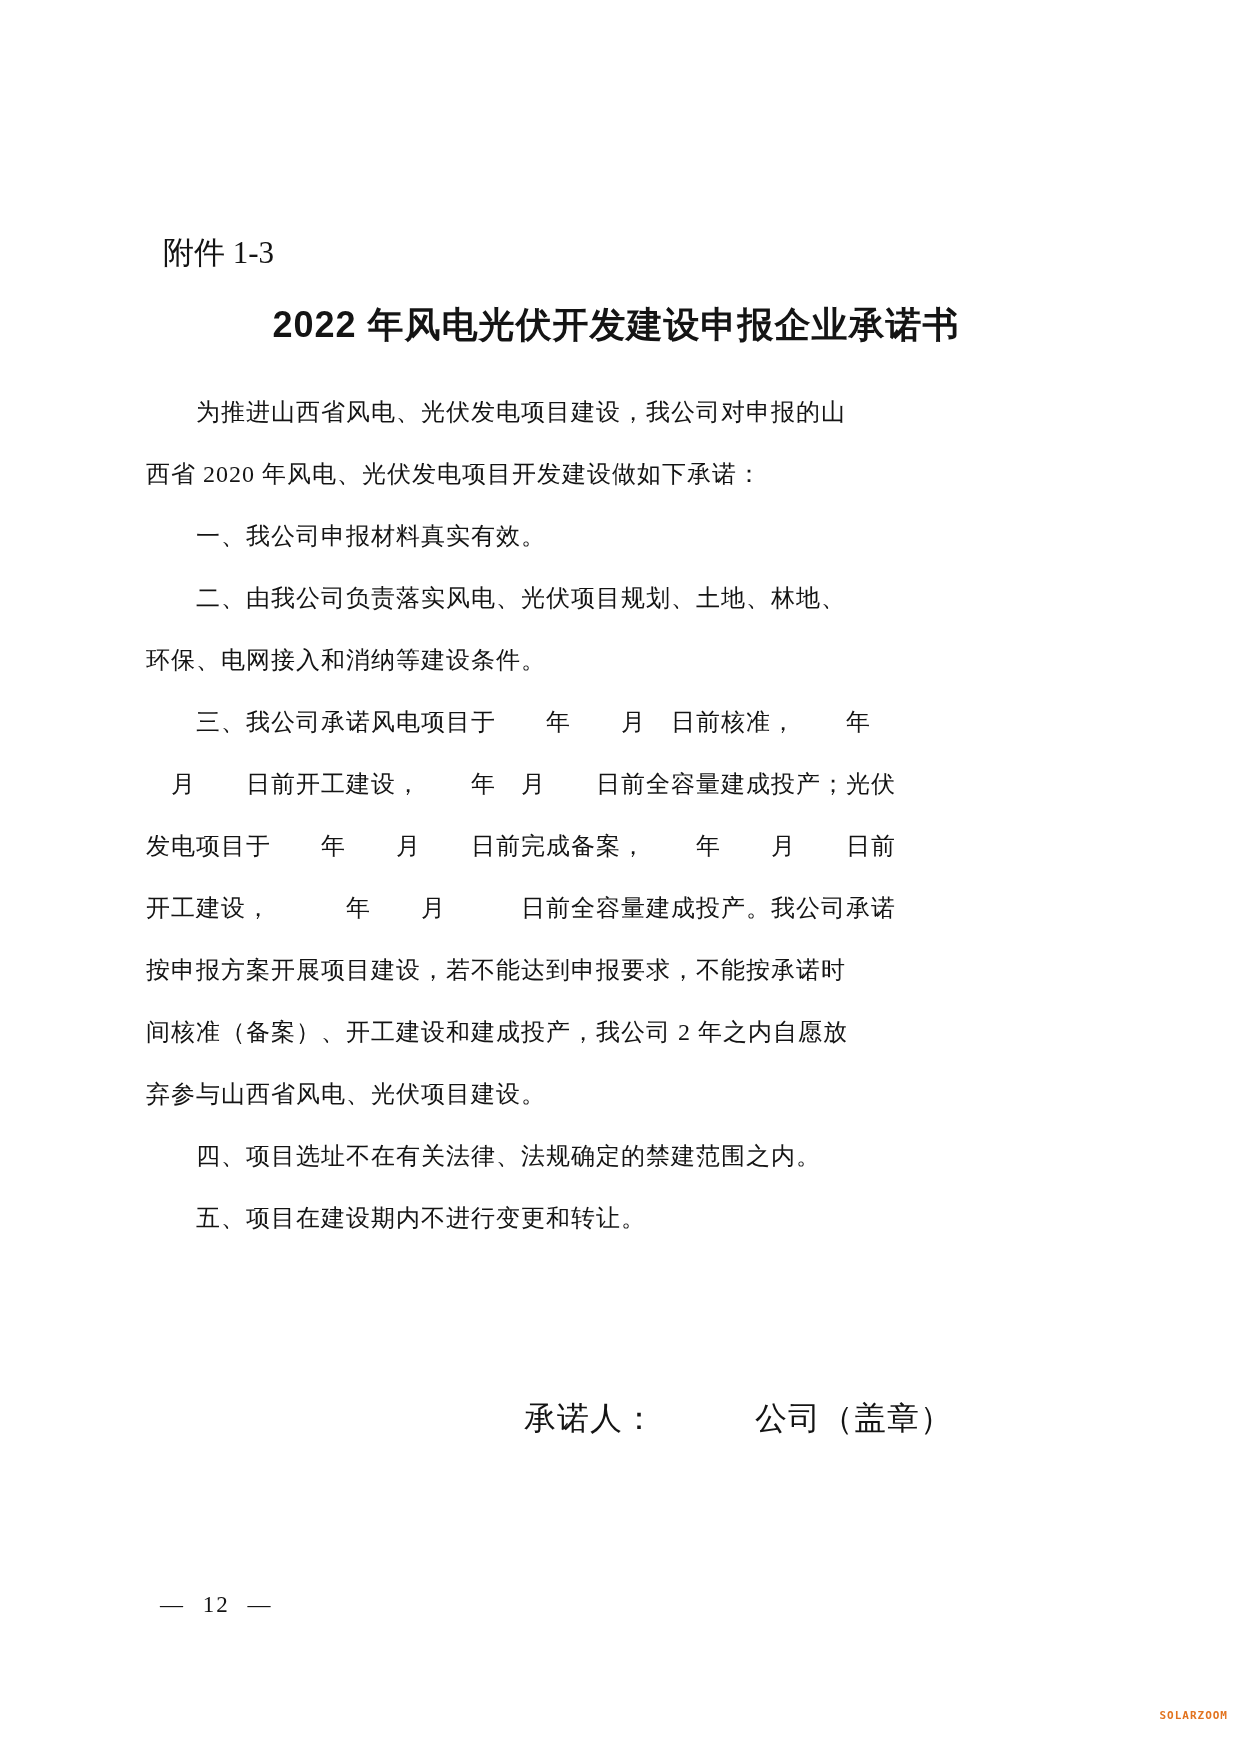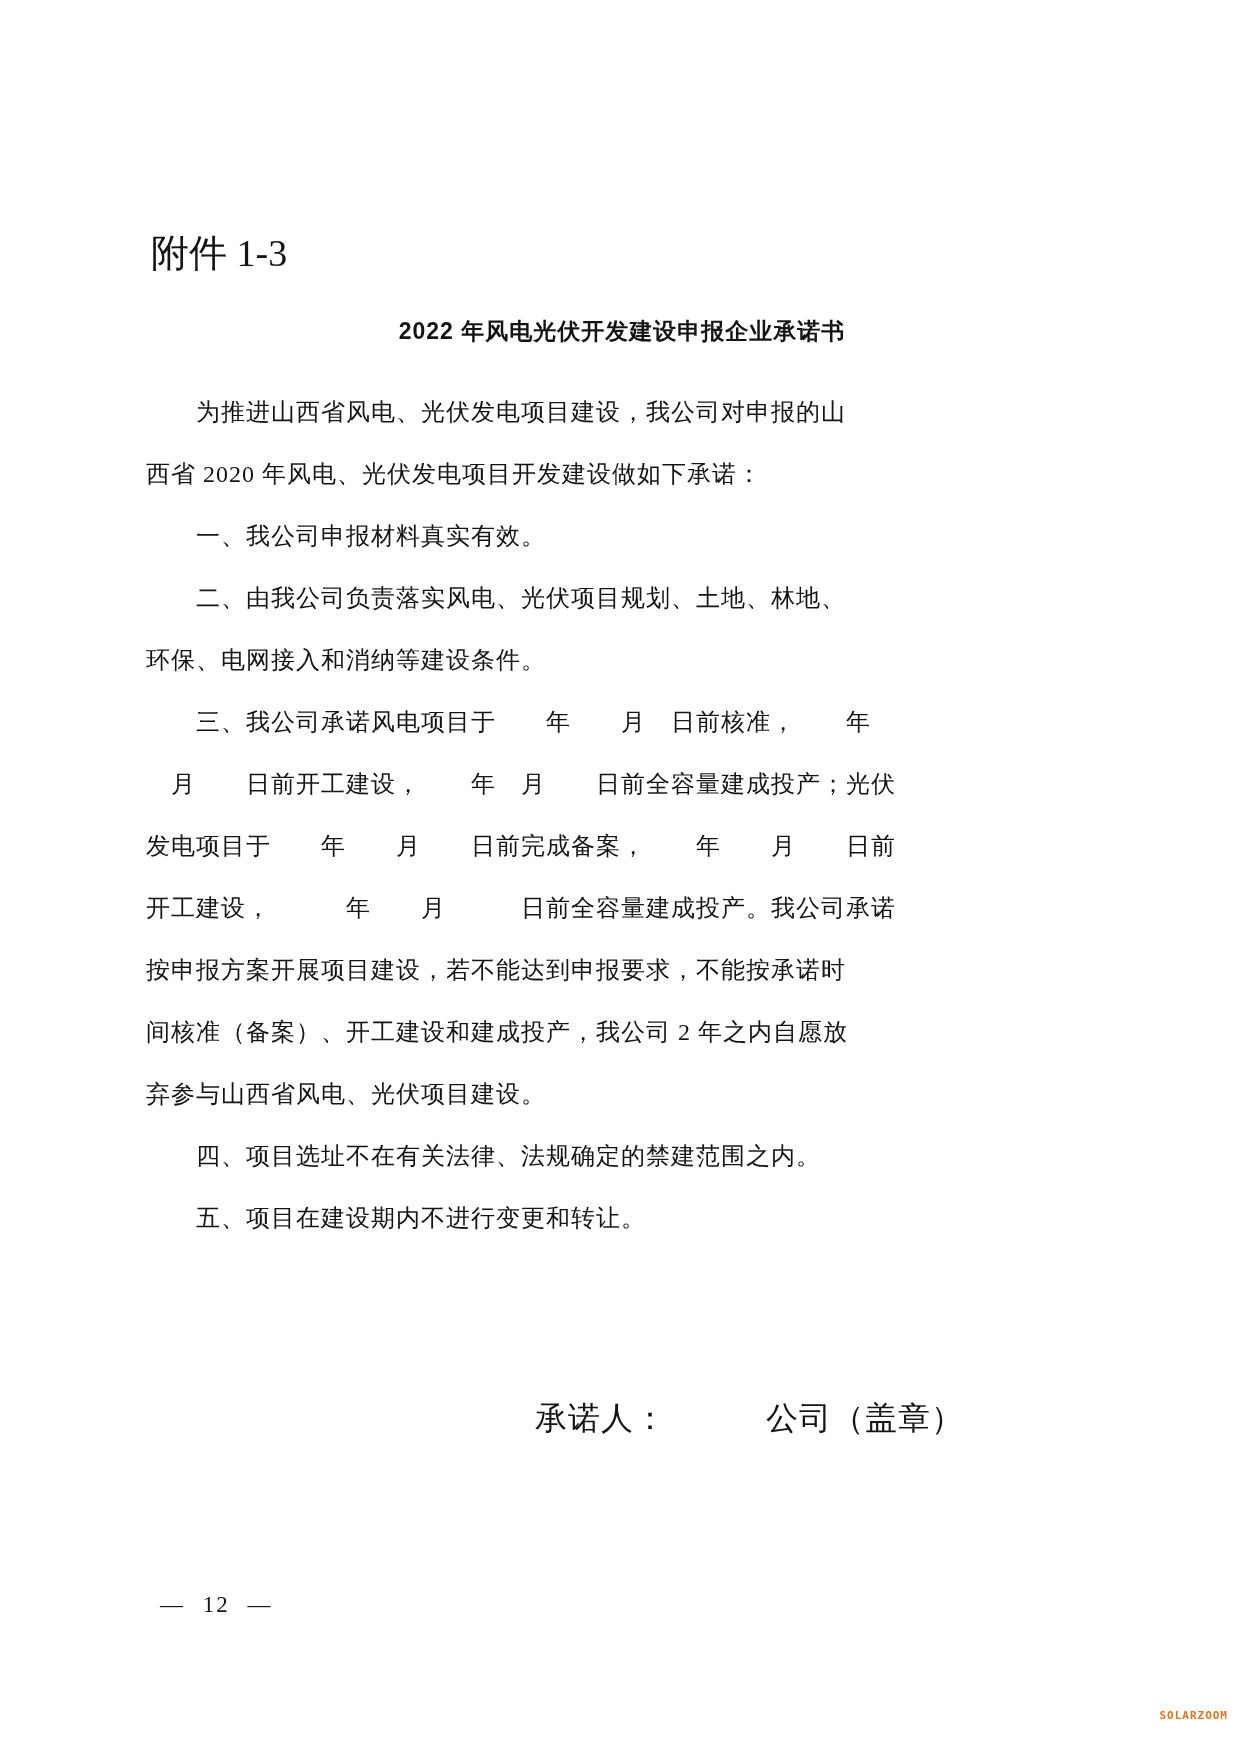--- a/index.html
+++ b/index.html
@@ -12,55 +12,55 @@
     width: 1240px;
     height: 1754px;
     margin: 0 auto;
     background: #ffffff;
     overflow: hidden;
     font-family: "Liberation Serif", "DejaVu Serif", serif;
     color: #141414;
   }
   .attachment {
     position: absolute;
-    left: 151px;
+    left: 163px;
     top: 233px;
-    font-size: 38px;
+    font-size: 31px;
     line-height: 40px;
     white-space: pre;
   }
   .title {
     position: absolute;
     left: 146px;
     top: 300px;
     width: 940px;
-    margin: 6px;
+    margin: 0;
     text-align: center;
     font-family: "Liberation Sans", "DejaVu Sans", sans-serif;
     font-weight: bold;
-    font-size: 23px;
+    font-size: 36px;
     line-height: 50px;
     letter-spacing: 1px;
     white-space: pre;
   }
   .body-text {
     position: absolute;
     left: 146px;
     top: 381px;
     width: 940px;
   }
   .body-line {
     font-size: 24px;
     line-height: 62px;
     letter-spacing: 1px;
     white-space: pre;
   }
   .signature {
     position: absolute;
-    left: 535px;
+    left: 524px;
     top: 1390px;
   }
   .sig-line {
     font-size: 32px;
     line-height: 56px;
     letter-spacing: 1px;
     white-space: pre;
   }
   .pagenum {
     position: absolute;

